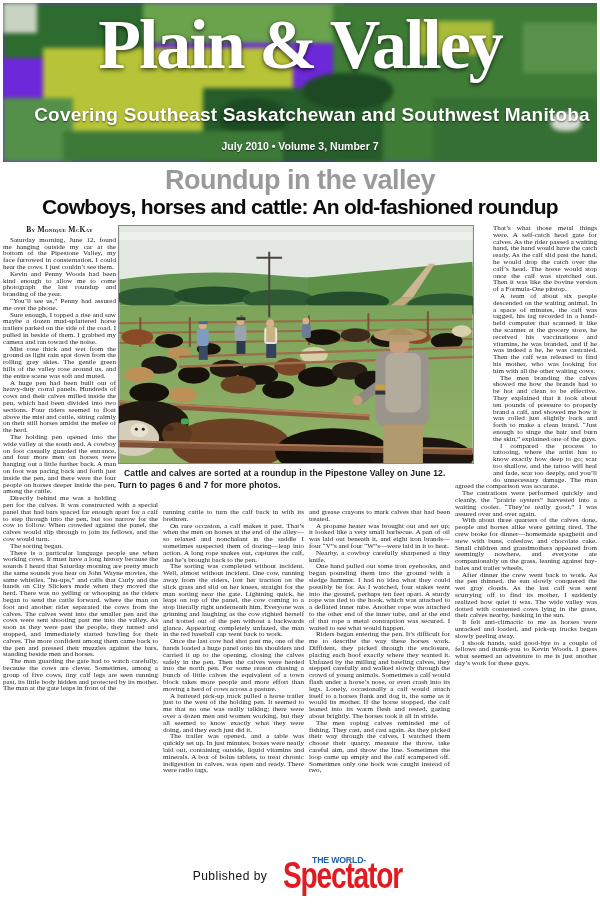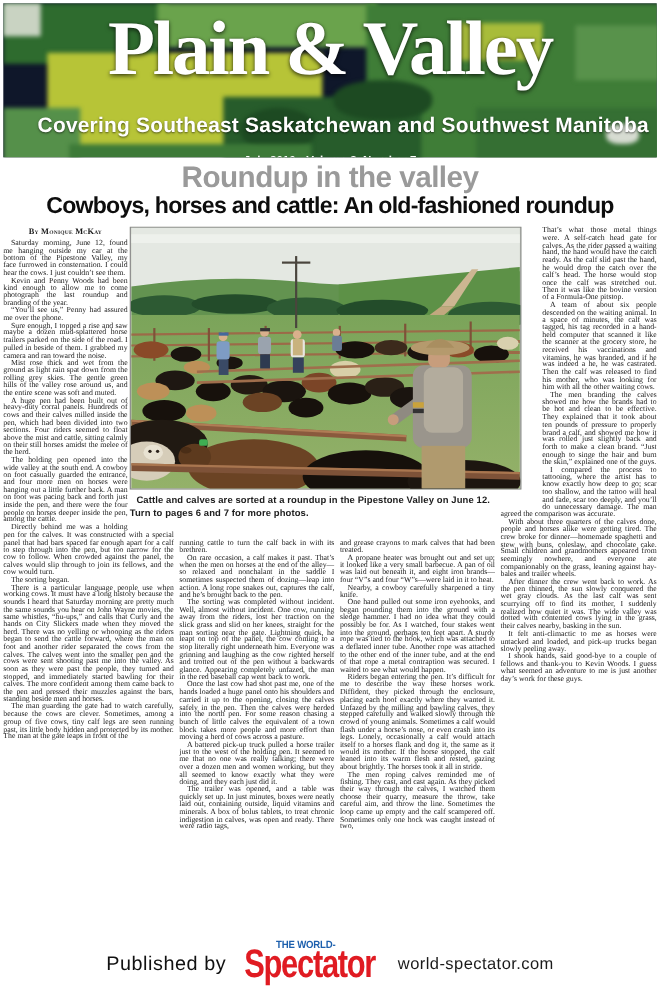--- a/index.html
+++ b/index.html
@@ -1,20 +1,20 @@
 <!DOCTYPE html>
 <html lang="en"><head>
 <meta charset="utf-8">
 <style>
   * { margin:0; padding:0; box-sizing:border-box; }
   html,body { background:#fff; }
   body { width:600px; height:904px; overflow:hidden; font-family:"Liberation Serif", serif; color:#1a1a1a; position:relative; }
 
   
-  .masthead { position:relative; margin:3px 3px 0 3px; height:140px; overflow:hidden; background:#0f172a; }
+  .masthead { position:relative; margin:3px 3px 0 3px; height:159px; overflow:hidden; background:#6d28d9; }
   .patch { position:absolute; filter:blur(2px); }
   .mast-title { position:absolute; top:2px; left:0; width:100%; text-align:center;
     font-family:"Liberation Serif", serif; font-weight:bold; font-size:70px; letter-spacing:-2px;
     color:#fff; text-shadow:0 2px 4px rgba(0,0,0,.6), 0 0 2px rgba(0,0,0,.35); }
   .mast-sub { position:absolute; top:101px; left:0; width:100%; text-align:center;
     font-family:"Liberation Sans", sans-serif; font-weight:bold; font-size:19px; letter-spacing:.2px;
     color:#fff; text-shadow:0 1px 2px rgba(0,0,0,.6);padding-left:24px; }
   .mast-date { position:absolute; top:137px; left:0; width:100%; text-align:center;
     font-family:"Liberation Sans", sans-serif; font-weight:bold; font-size:10.5px;
     color:#fff; text-shadow:0 1px 1px rgba(0,0,0,.6); }
@@ -42,21 +42,21 @@
 
   .photo-wrap { position:absolute; left:118px; top:0; width:356px; }
   .photo-frame { width:356px; height:239px; border:1px solid #8a8a8a; background:#cfd6c8; }
   .caption { margin-top:3px; padding-right:16px; font-family:"Liberation Sans", sans-serif;
     font-weight:bold; font-size:8.6px; line-height:12px; color:#1c1c1c; letter-spacing:.1px; text-indent:6px; }
 
   
   .footer { position:absolute; left:0; bottom:6px; width:100%; height:44px;
     display:flex; align-items:center; justify-content:center; gap:16px;
     font-family:"Liberation Sans", sans-serif; }
-  .pubby { font-size:18px; letter-spacing:.5px; color:#111; }
+  .pubby { font-size:12px; letter-spacing:.5px; color:#111; }
   .logo { position:relative; display:inline-block; height:40px; width:124px; }
   .logo-main { position:absolute; left:0; top:2px; font-size:36px; font-weight:bold;
     letter-spacing:-1.5px; color:#e01b22; transform:scaleX(.78); transform-origin:left center; line-height:1; }
   .logo-top { position:absolute; left:29px; top:-2px; font-size:9.5px; font-weight:bold;
     letter-spacing:-.2px; color:#1c5fad; transform:scaleX(.92); transform-origin:left center; }
   .website { font-size:15px; letter-spacing:.4px; color:#1a1a1a; }
 </style>
 </head>
 <body>
 
@@ -129,20 +129,21 @@
       </div>
   </div>
 
   <div class="col c4 cont">
     <div class="spacer-l"></div>
     <div>
         <p class="para">That’s what those metal things were. A self-catch head gate for calves. As the rider passed a waiting hand, the hand would have the catch ready. As the calf slid past the hand, he would drop the catch over the calf’s head. The horse would stop once the calf was stretched out. Then it was like the bovine version of a Formula-One pitstop.</p>
         <p class="para">A team of about six people descended on the waiting animal. In a space of minutes, the calf was tagged, his tag recorded in a hand-held computer that scanned it like the scanner at the grocery store, he received his vaccinations and vitamins, he was branded, and if he was indeed a he, he was castrated. Then the calf was released to find his mother, who was looking for him with all the other waiting cows.</p>
         <p class="para">The men branding the calves showed me how the brands had to be hot and clean to be effective. They explained that it took about ten pounds of pressure to properly brand a calf, and showed me how it was rolled just slightly back and forth to make a clean brand. “Just enough to singe the hair and burn the skin,” explained one of the guys.</p>
         <p class="para">I compared the process to tattooing, where the artist has to know exactly how deep to go; scar too shallow, and the tattoo will heal and fade, scar too deeply, and you’ll do unnecessary damage. The man agreed the comparison was accurate.</p>
+        <p class="para">The castrations were performed quickly and cleanly, the “prairie oysters” harvested into a waiting cooler. “They’re really good,” I was assured over and over again.</p>
         <p class="para">With about three quarters of the calves done, people and horses alike were getting tired. The crew broke for dinner—homemade spaghetti and stew with buns, coleslaw, and chocolate cake. Small children and grandmothers appeared from seemingly nowhere, and everyone ate companionably on the grass, leaning against hay-bales and trailer wheels.</p>
         <p class="para">After dinner the crew went back to work. As the pen thinned, the sun slowly conquered the wet gray clouds. As the last calf was sent scurrying off to find its mother, I suddenly realized how quiet it was. The wide valley was dotted with contented cows lying in the grass, their calves nearby, basking in the sun.</p>
         <p class="para">It felt anti-climactic to me as horses were untacked and loaded, and pick-up trucks began slowly peeling away.</p>
         <p class="para">I shook hands, said good-bye to a couple of fellows and thank-you to Kevin Woods. I guess what seemed an adventure to me is just another day’s work for these guys.</p>
       </div>
   </div>
 
   <div class="photo-wrap">
     <div class="photo-frame">
       <svg width="354" height="237" viewBox="0 0 356 239" xmlns="http://www.w3.org/2000/svg">
@@ -271,14 +272,13 @@
     <div class="caption">Cattle and calves are sorted at a roundup in the Pipestone Valley on June 12. Turn to pages 6 and 7 for more photos.</div>
   </div>
 </div>
 
 <div class="footer">
   <span class="pubby">Published by</span>
   <span class="logo">
     <span class="logo-main">Spectator</span>
     <span class="logo-top">THE WORLD-</span>
   </span>
-  <span class="website">world-spectator.com</span>
 </div>
 
 </body></html>

